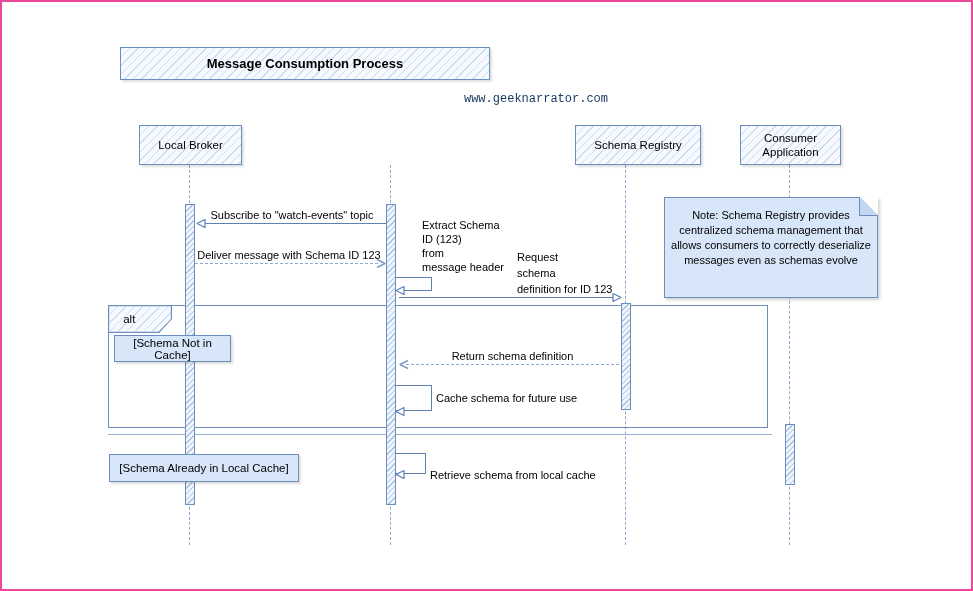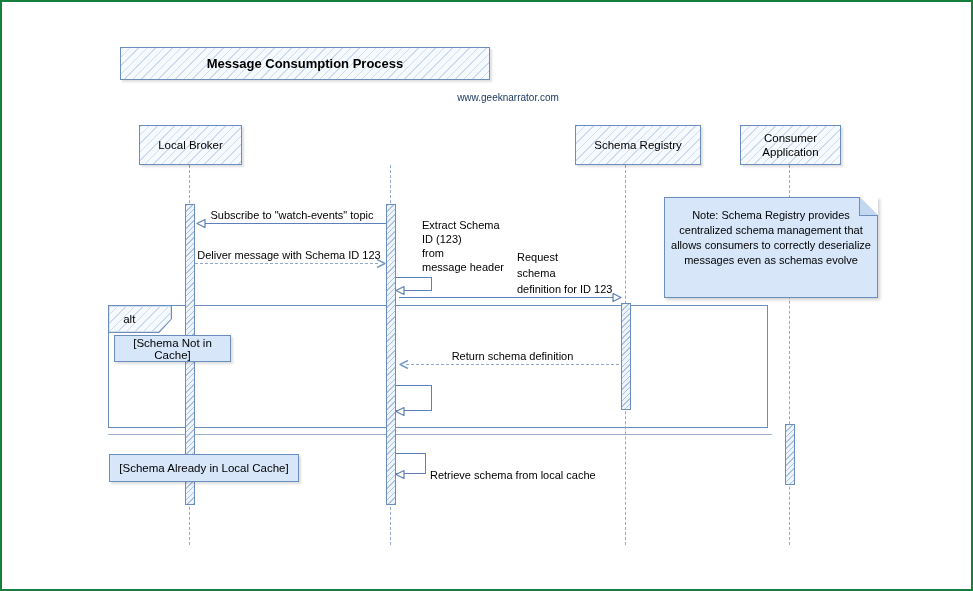--- a/index.html
+++ b/index.html
@@ -1,36 +1,36 @@
 <!DOCTYPE html>
 <html style="--border-blue: #6c8ebf; --fill-blue: #d7e6f9; --line-blue: #5d80b5; --lifeline-blue: #8fa9d0; --hatch-blue: #cddcf0; --hatch-bg: #f6f9fd; --url-text: #17365d; --text: #000000;"><head>
 <meta charset="utf-8">
 <style>
   * { margin:0; padding:0; box-sizing:border-box; }
   html,body { background:#fff; }
   body { font-family:"Liberation Sans", sans-serif; }
   #canvas {
     position:relative; width:973px; height:591px;
-    border:2px solid #15803d; background:#fff; overflow:hidden;
+    border:2px solid #ec4899; background:#fff; overflow:hidden;
     font-family:"Liberation Sans", sans-serif; color:var(--text,#000);
   }
   .hatch {
     background-color:var(--hatch-bg,#f6f9fd);
     background-image:repeating-linear-gradient(135deg, var(--hatch-blue,#c8d9ef) 0px, var(--hatch-blue,#c8d9ef) 1px, transparent 1px, transparent 6px);
   }
   .abs { position:absolute; }
   .box {
     border:1.3px solid var(--border-blue,#6c8ebf);
     box-shadow:2px 2px 2px rgba(0,0,0,0.13);
     display:flex; align-items:center; justify-content:center;
     text-align:center;
   }
   .title-box { font-weight:bold; font-size:13px; z-index:6; }
   .actor { font-size:11.5px; line-height:14px; z-index:5; white-space:pre-line; }
-  .url { font-size:10px; color:var(--url-text,#17365d); text-align:center; z-index:6; }
+  .url { font-size:12px; color:var(--url-text,#17365d); text-align:right; z-index:6;font-family:Liberation Mono, monospace; }
   .lifeline { width:0; border-left:1.6px dashed var(--lifeline-blue,#8fa9d0); z-index:1; }
   .activation {
     width:10px; border:1.2px solid var(--border-blue,#6c8ebf); z-index:3;
     background-color:#eef4fb;
     background-image:repeating-linear-gradient(135deg, rgba(110,145,195,.5) 0px, rgba(110,145,195,.5) 1px, transparent 1px, transparent 4px);
   }
   .msg-label { font-size:11px; line-height:14px; z-index:5; }
   .center { text-align:center; }
   .pre { white-space:pre-line; }
   .solid-line { height:0; border-top:1.4px solid var(--line-blue,#5d80b5); z-index:4; }
@@ -135,20 +135,21 @@
   <div class="abs box guard" style="left:112px; top:333px; width:117px; height:27px;">[Schema Not in Cache]</div>
 
   <div class="abs msg-label center" style="left:404px; top:347px; width:213px;">Return schema definition</div>
   <div class="abs dashed-line" style="left:404px; top:362px; width:213px;"></div>
   <div class="abs head" style="left:397px; top:357px;">
     <svg width="11" height="11" viewBox="0 0 11 11">
         <path d="M9 1.5 L1 5.5 L9 9.5" fill="none" stroke="#7b9cc9" stroke-width="1.4" stroke-linejoin="round"></path>
       </svg>
   </div>
 
+  <div class="abs msg-label" style="left:434px; top:389px; width:200px;">Cache schema for future use</div>
   <div class="abs selfloop" style="left:394px; top:383px; width:36px; height:26px;"></div>
   <div class="abs head" style="left:392px; top:404px;">
     <svg width="11" height="11" viewBox="0 0 11 11">
         <path d="M10 1.5 L2 5.5 L10 9.5 Z" fill="#ffffff" stroke="#5d80b5" stroke-width="1.2" stroke-linejoin="round"></path>
       </svg>
   </div>
 
   <div class="abs box guard" style="left:107px; top:452px; width:190px; height:28px;">[Schema Already in Local Cache]</div>
 
   <div class="abs msg-label" style="left:428px; top:466px; width:220px;">Retrieve schema from local cache</div>

